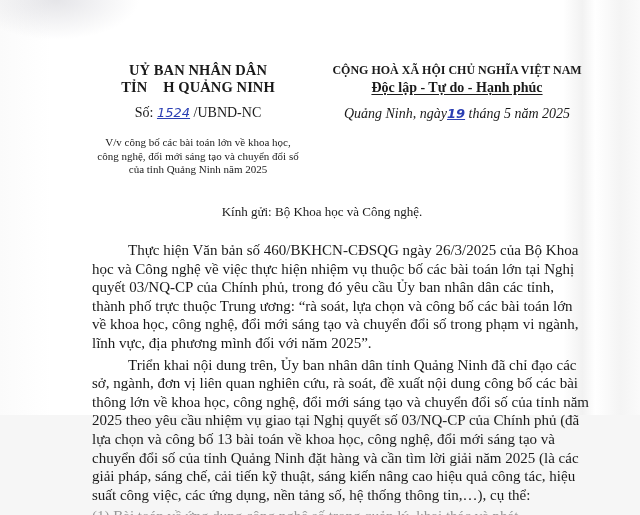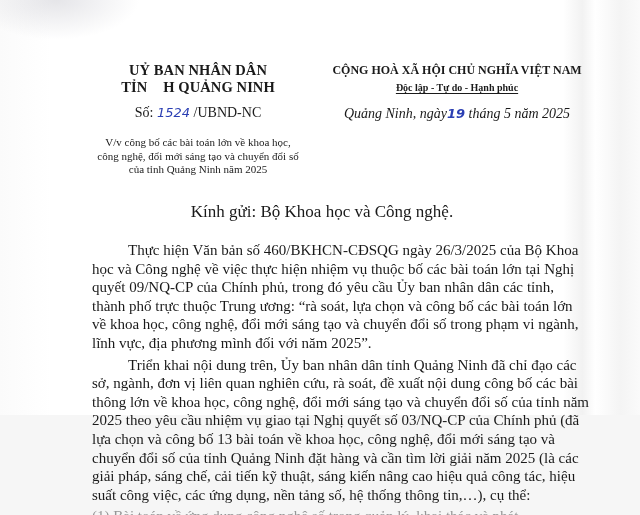--- a/index.html
+++ b/index.html
@@ -54,20 +54,21 @@
       margin-top: 8px;
       font-size: 14px;
       line-height: 17px;
       white-space: nowrap;
     }
     .handwritten {
       color: #2b3fb3;
       font-style: italic;
       font-family: "DejaVu Sans", sans-serif;
       font-size: 13px;
+      text-decoration: underline;
     }
     .subject {
       margin-top: 15px;
       font-size: 11px;
       line-height: 13.5px;
     }
     .subject div { white-space: nowrap; }
 
     
     .hdr-right {
@@ -78,21 +79,21 @@
       text-align: center;
     }
     .nation {
       font-weight: bold;
       font-size: 12px;
       line-height: 17px;
       white-space: nowrap;
     }
     .motto {
       font-weight: bold;
-      font-size: 10px;
+      font-size: 14px;
       line-height: 17px;
       text-decoration: underline;
       text-underline-offset: 2px;
       white-space: nowrap;
     }
     .dateline {
       margin-top: 9px;
       font-style: italic;
       font-size: 14px;
       line-height: 17px;
@@ -103,21 +104,21 @@
       font-weight: bold;
     }
 
     
     .recipient {
       position: absolute;
       left: 90px;
       top: 203px;
       width: 464px;
       text-align: center;
-      font-size: 17px;
+      font-size: 13px;
       line-height: 18px;
       white-space: nowrap;
     }
 
     
     .body-text {
       position: absolute;
       left: 92px;
       top: 241px;
       width: 462px;
@@ -184,21 +185,21 @@
       <span>tháng 5 năm 2025</span>
     </div>
   </div>
 
   <div class="recipient">Kính gửi: Bộ Khoa học và Công nghệ.</div>
 
   <div class="body-text">
     <div class="para">
       <span class="line">Thực hiện Văn bản số 460/BKHCN-CĐSQG ngày 26/3/2025 của Bộ Khoa</span>
       <span class="line" style="text-indent:0">học và Công nghệ về việc thực hiện nhiệm vụ thuộc bố các bài toán lớn tại Nghị</span>
-      <span class="line" style="text-indent:0">quyết 09/NQ-CP của Chính phủ, trong đó yêu cầu Ủy ban nhân dân các tỉnh,</span>
+      <span class="line" style="text-indent:0">quyết 03/NQ-CP của Chính phủ, trong đó yêu cầu Ủy ban nhân dân các tỉnh,</span>
       <span class="line" style="text-indent:0">thành phố trực thuộc Trung ương: “rà soát, lựa chọn và công bố các bài toán lớn</span>
       <span class="line" style="text-indent:0">về khoa học, công nghệ, đổi mới sáng tạo và chuyển đổi số trong phạm vi ngành,</span>
       <span class="line last" style="text-indent:0">lĩnh vực, địa phương mình đối với năm 2025”.</span>
     </div>
     <div class="para">
       <span class="line">Triển khai nội dung trên, Ủy ban nhân dân tỉnh Quảng Ninh đã chỉ đạo các</span>
       <span class="line" style="text-indent:0">sở, ngành, đơn vị liên quan nghiên cứu, rà soát, đề xuất nội dung công bố các bài</span>
       <span class="line" style="text-indent:0">thông lớn về khoa học, công nghệ, đổi mới sáng tạo và chuyển đổi số của tỉnh năm</span>
       <span class="line" style="text-indent:0">2025 theo yêu cầu nhiệm vụ giao tại Nghị quyết số 03/NQ-CP của Chính phủ (đã</span>
       <span class="line" style="text-indent:0">lựa chọn và công bố 13 bài toán về khoa học, công nghệ, đổi mới sáng tạo và</span>

